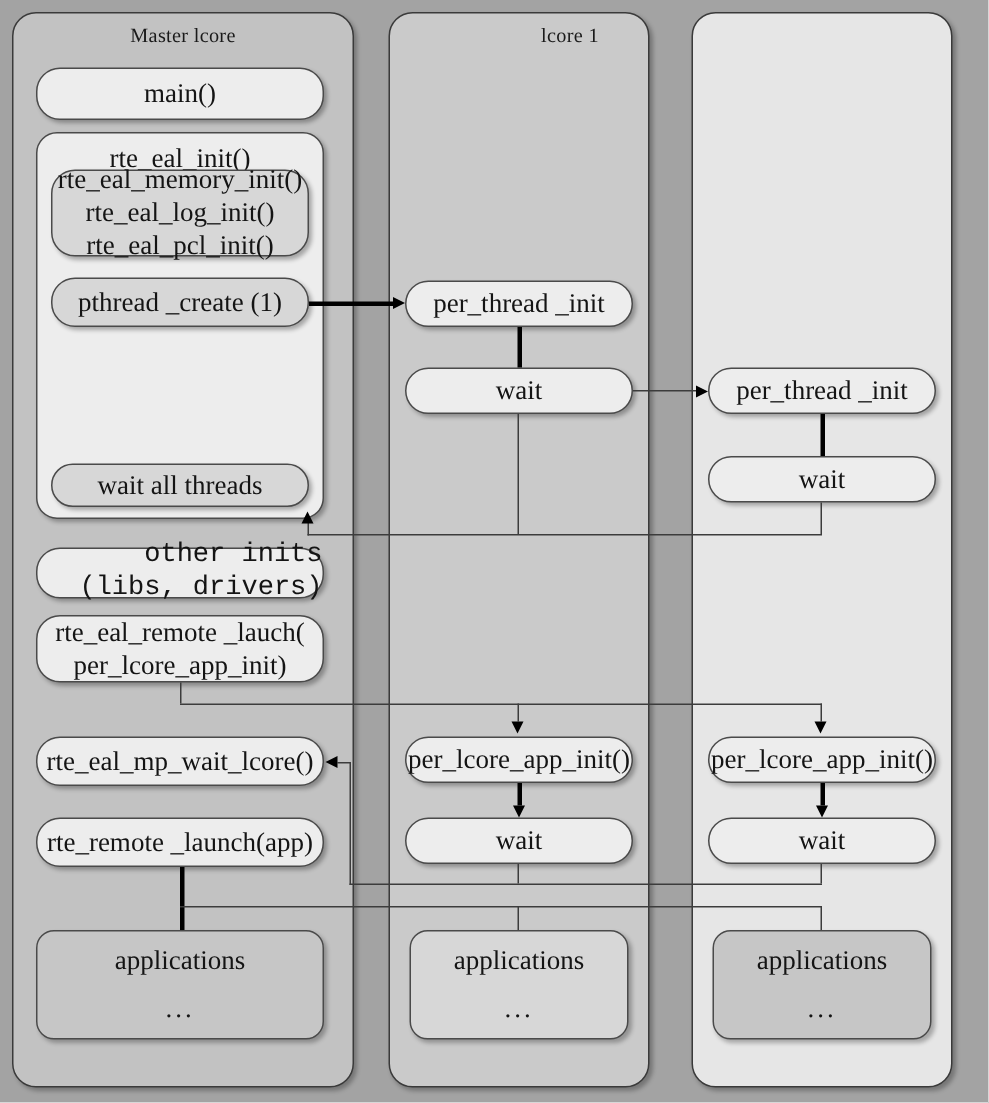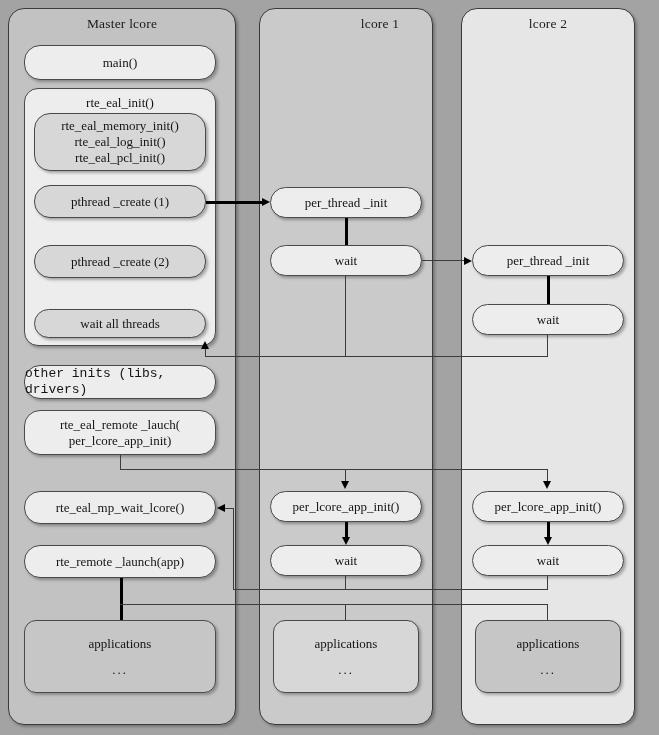--- a/index.html
+++ b/index.html
@@ -35,22 +35,22 @@
   
   .node{
     position:absolute;
     box-sizing:border-box;
     border:1px solid #4a4a4a;
     border-radius:16px;
     display:flex;
     flex-direction:column;
     align-items:center;
     justify-content:center;
-    text-align:left;
-    font-size:13px;
+    text-align:right;
+    font-size:18px;
     color:#141414;
     line-height:1.22;
     box-shadow:2px 2px 3px rgba(0,0,0,0.30);
   }
   .node.lite{background:#ededed;}
   .node.mid {background:#d7d7d7;}
   .node.dark{background:#c6c6c6;}
   .node.group{
     justify-content:flex-start;
     padding-top:6px;
@@ -101,37 +101,35 @@
   <div class="lane" style="left:8px; top:8px; width:228px; height:717px; background:#c2c2c2;">
   </div>
   <div class="lane-title" style="left:8px; top:16px; width:228px;">Master lcore</div>
 
   <div class="lane" style="left:259px; top:8px; width:174px; height:717px; background:#cacaca;">
   </div>
   <div class="lane-title" style="left:259px; top:16px; width:174px;margin-left:34px;">lcore 1</div>
 
   <div class="lane" style="left:461px; top:8px; width:174px; height:717px; background:#e6e6e6;">
   </div>
-  <div class="lane-title" style="left:461px; top:16px; width:174px;">lcore 2</div>
 
   <div class="node lite" style="left:24px; top:45px; width:192px; height:35px;">main()</div>
 
   <div class="node lite group" style="left:24px; top:88px; width:192px; height:258px;">
     <span class="ln">rte_eal_init()</span>
   </div>
 
   <div class="node mid" style="left:34px; top:113px; width:172px; height:58px;">
     <span class="ln">rte_eal_memory_init()</span>
     <span class="ln">rte_eal_log_init()</span>
     <span class="ln">rte_eal_pcl_init()</span>
   </div>
 
   <div class="node mid" style="left:34px; top:185px; width:172px; height:33px;">pthread _create (1)</div>
 
-  <div class="node mid" style="left:34px; top:245px; width:172px; height:33px;">pthread _create (2)</div>
 
   <div class="node mid" style="left:34px; top:309px; width:172px; height:29px;">wait all threads</div>
 
   <div class="node lite" style="left:24px; top:365px; width:192px; height:34px;font-family:Liberation Mono, monospace;">other inits (libs, drivers)</div>
 
   <div class="node lite" style="left:24px; top:410px; width:192px; height:45px;">
     <span class="ln">rte_eal_remote _lauch(</span>
     <span class="ln">per_lcore_app_init)</span>
   </div>
 

